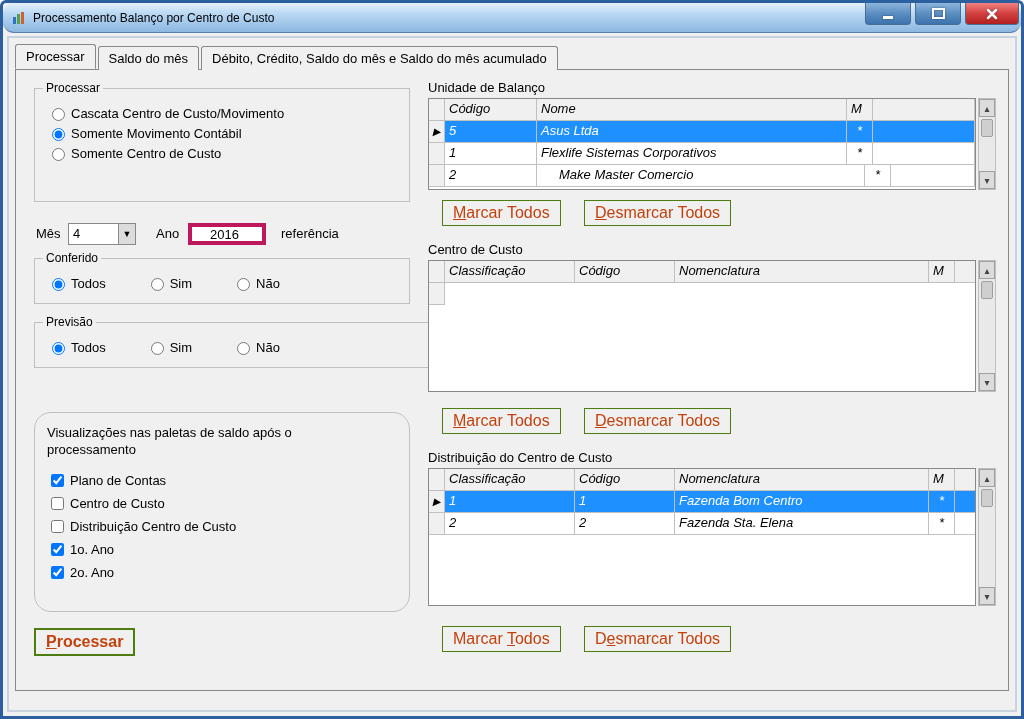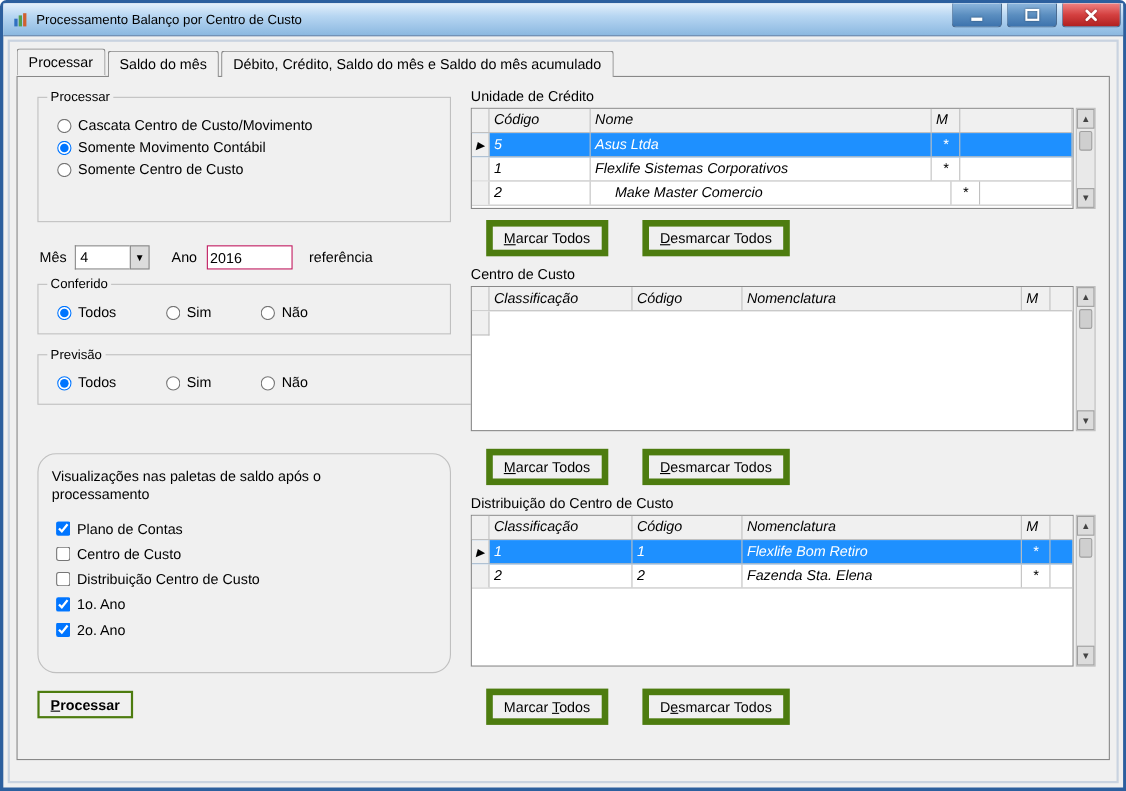--- a/index.html
+++ b/index.html
@@ -20,20 +20,21 @@
     position: relative;
   }
   .titlebar {
     height: 30px;
     background: linear-gradient(to bottom, #e4f0fb 0%, #b7d6f2 40%, #8bb8e0 100%);
     border-bottom: 1px solid #5a7ea8;
     display: flex;
     align-items: center;
     padding-left: 8px;
     position: relative;
+    border-radius: 11px;
   }
   .titlebar .app-icon {
     width: 16px;
     height: 16px;
     margin-right: 6px;
     display: inline-flex;
     align-items: center;
     justify-content: center;
   }
   .titlebar .title-text {
@@ -233,35 +234,35 @@
   .vscroll .thumb {
     position: absolute;
     left: 2px; right: 2px;
     background: #cfcfcf;
     border: 1px solid #a0a0a0;
     border-radius: 2px;
   }
 
   .btn {
     position: absolute;
-    border: 6px solid #4d7c0f;
-    background: #f0f0f0;
-    font-size: 13px;
+    border: 1px solid #4d7c0f;
+    background: #f0f0f0;
+    font-size: 16px;
     padding: 3px 10px;
-    color: #000000;
+    color: #c2410c;
     cursor: default;
   }
   .btn u { text-decoration: underline; }
 
   .combo, .textin {
-    border: 1px solid #be185d;
+    border: 4px solid #be185d;
     background: #fff;
     height: 22px;
     font-size: 13px;
-    padding: 1px 2px;
+    padding: 1px 18px;
   }
 
   .combo-wrap {
     position: absolute;
     display: inline-flex;
   }
   .combo-wrap .disp {
     border: 1px solid #888;
     border-right: none;
     background: #fff;
@@ -406,21 +407,21 @@
                 </label>
               <label class="check-row">
                   <input type="checkbox" checked="" style="">
                   <span class="label-text">2o. Ano</span>
                 </label>
             </div>
           </div>
 
           <div class="btn" style="left:18px; top:558px; font-weight:bold; border-width:2px;"><u>P</u><span>rocessar</span></div>
 
-          <span class="section-label" style="left:412px; top:10px;">Unidade de Crédito</span>
+          <span class="section-label" style="left:412px; top:10px;">Unidade de Balanço</span>
 
           <div class="grid" style="left:412px; top:28px; width:548px; height:92px;">
             <div class="head-row">
               <div class="rec-indicator"></div>
               <div class="head-cell" style="width:92px;">Código</div>
               <div class="head-cell" style="width:310px;">Nome</div>
               <div class="head-cell" style="width:26px;">M</div>
               <div class="head-cell" style="flex:1;"></div>
             </div>
             <div class="body">
@@ -483,21 +484,21 @@
               <div class="head-cell" style="width:130px;">Classificação</div>
               <div class="head-cell" style="width:100px;">Código</div>
               <div class="head-cell" style="width:254px;">Nomenclatura</div>
               <div class="head-cell" style="width:26px;">M</div>
             </div>
             <div class="body">
               <div class="row selected">
                 <div class="rec-indicator sel"></div>
                 <div class="cell" style="width:130px;">1</div>
                 <div class="cell" style="width:100px;">1</div>
-                <div class="cell" style="width:254px;">Flexlife Bom Retiro</div>
+                <div class="cell" style="width:254px;">Fazenda Bom Centro</div>
                 <div class="cell" style="width:26px; text-align:center;">*</div>
               </div>
               <div class="row">
                 <div class="rec-indicator"></div>
                 <div class="cell" style="width:130px;">2</div>
                 <div class="cell" style="width:100px;">2</div>
                 <div class="cell" style="width:254px;">Fazenda Sta. Elena</div>
                 <div class="cell" style="width:26px; text-align:center;">*</div>
               </div>
             </div>

